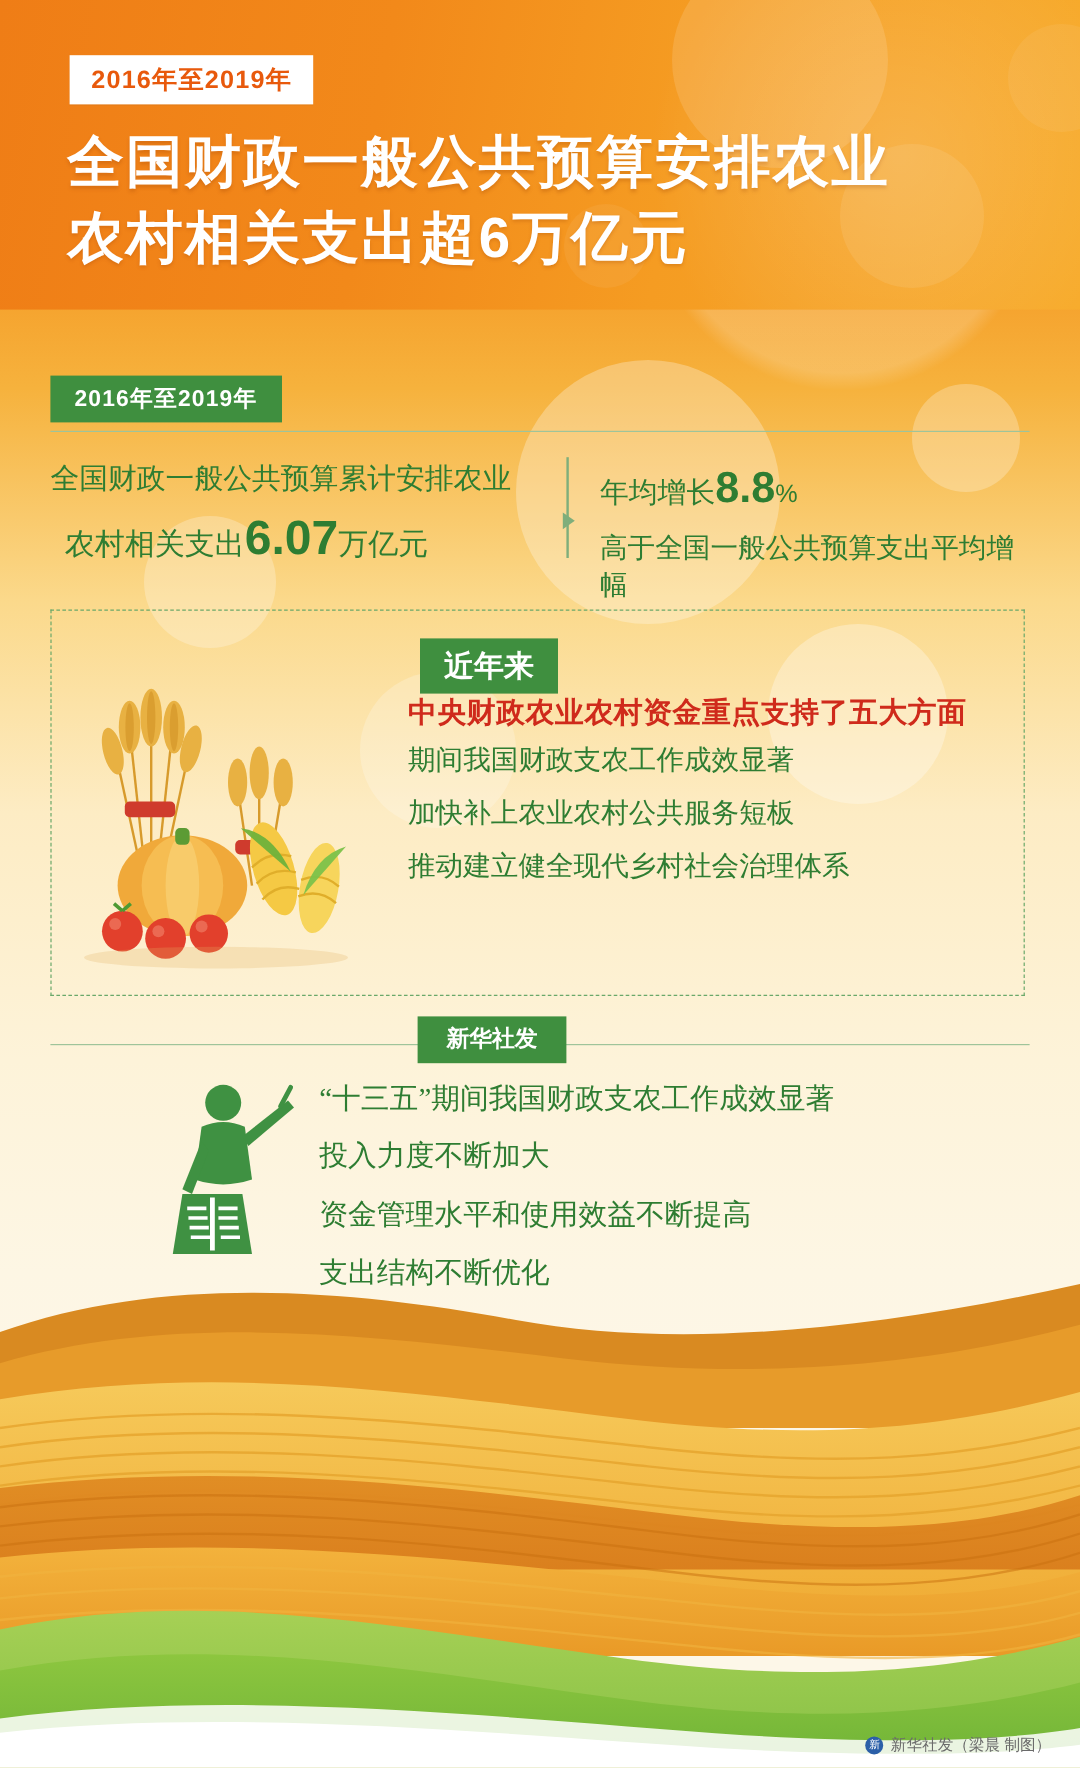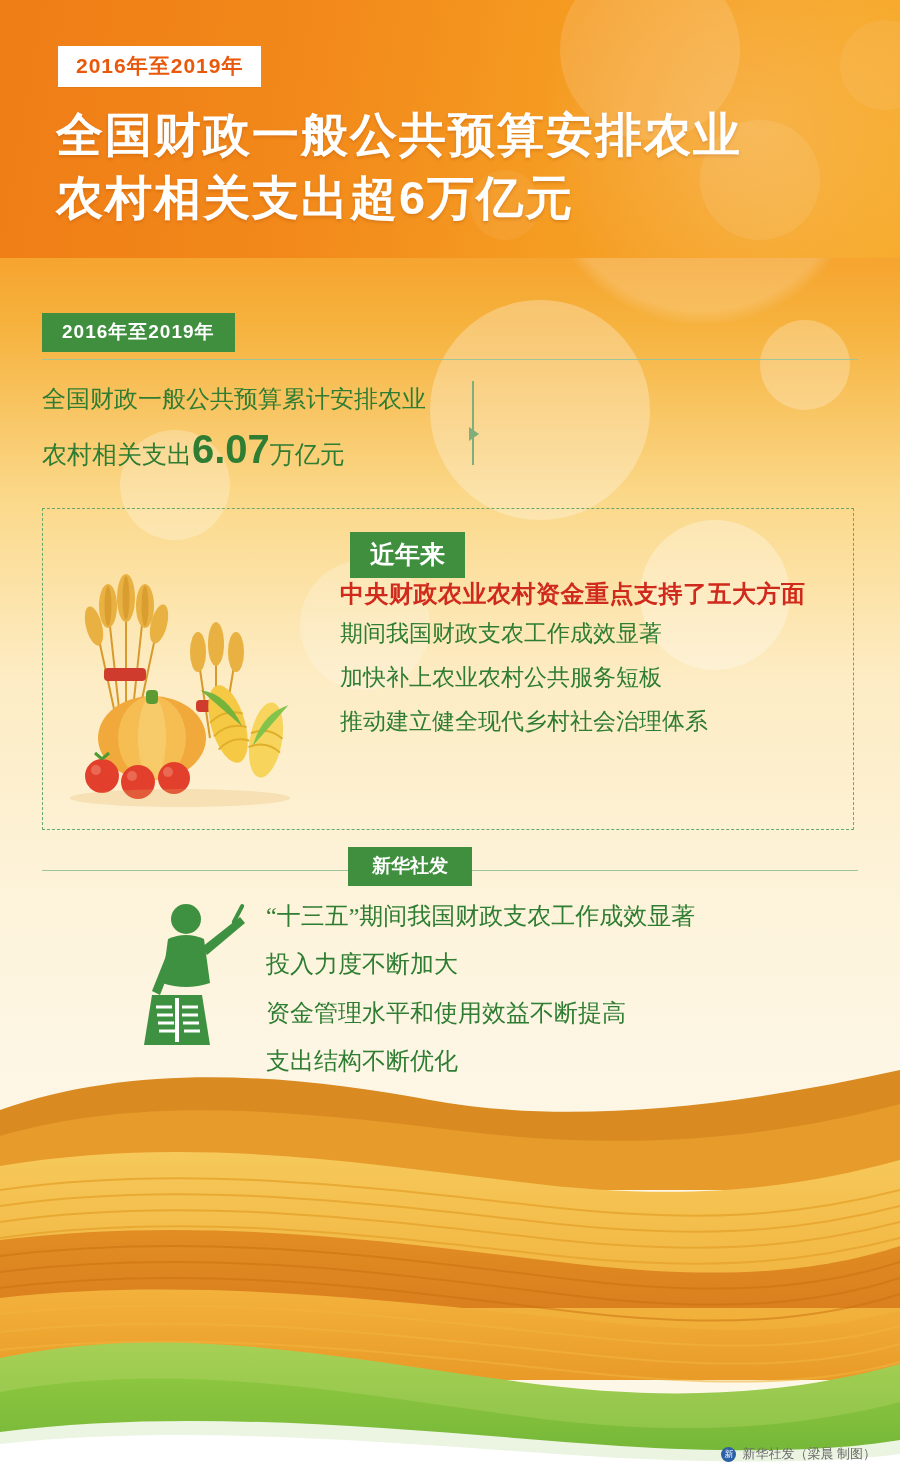--- a/index.html
+++ b/index.html
@@ -43,21 +43,21 @@
     padding:6px 20px 7px 20px;letter-spacing:1px;
   }
   .sec1{position:absolute;left:42px;top:313px;width:816px;}
   .sec1 .rule{
     position:absolute;left:0;top:46px;width:816px;height:1px;background:#9ec49a;
   }
   .sec1 .tagwrap{position:relative;z-index:2;}
   .stats{position:absolute;left:0;top:64px;width:816px;display:flex;}
   .stat-left{width:420px;padding-top:6px;}
   .stat-left .l1{font-size:24px;color:#2e7d32;letter-spacing:0px;}
-  .stat-left .l2{font-size:25px;color:#2e7d32;margin-top:12px;}
+  .stat-left .l2{font-size:25px;color:#2e7d32;margin-top:12px;margin-left:12px;}
   .stat-left .big{font-size:40px;font-weight:bold;color:#2e7d32;}
   .divider{
     width:2px;background:#7fae7b;margin:4px 26px 4px 10px;height:84px;position:relative;
   }
   .divider:after{
     content:"";position:absolute;left:-3px;top:46px;border-left:10px solid #7fae7b;
     border-top:7px solid transparent;border-bottom:7px solid transparent;
   }
   .stat-right{flex:1;padding-top:8px;}
   .stat-right .r1{font-size:24px;color:#2e7d32;}
@@ -132,20 +132,26 @@
       <span class="tag-green">2016年至2019年</span>
     </div>
     <div class="stats">
       <div class="stat-left">
         <div class="l1">全国财政一般公共预算累计安排农业</div>
         <div class="l2">
           <span>农村相关支出</span><span class="big">6.07</span><span>万亿元</span>
         </div>
       </div>
       <div class="divider"></div>
+      <div class="stat-right">
+        <div class="r1">
+          <span>年均增长</span><b>8.8</b><span class="pct">%</span>
+        </div>
+        <div class="r2">高于全国一般公共预算支出平均增幅</div>
+      </div>
     </div>
   </div>
 
   <div class="dashbox"></div>
   <span class="tag-recent">近年来</span>
   <div class="redline">中央财政农业农村资金重点支持了五大方面</div>
   <div class="greenlist">
     <div class="item">期间我国财政支农工作成效显著</div>
     <div class="item">加快补上农业农村公共服务短板</div>
     <div class="item">推动建立健全现代乡村社会治理体系</div>

